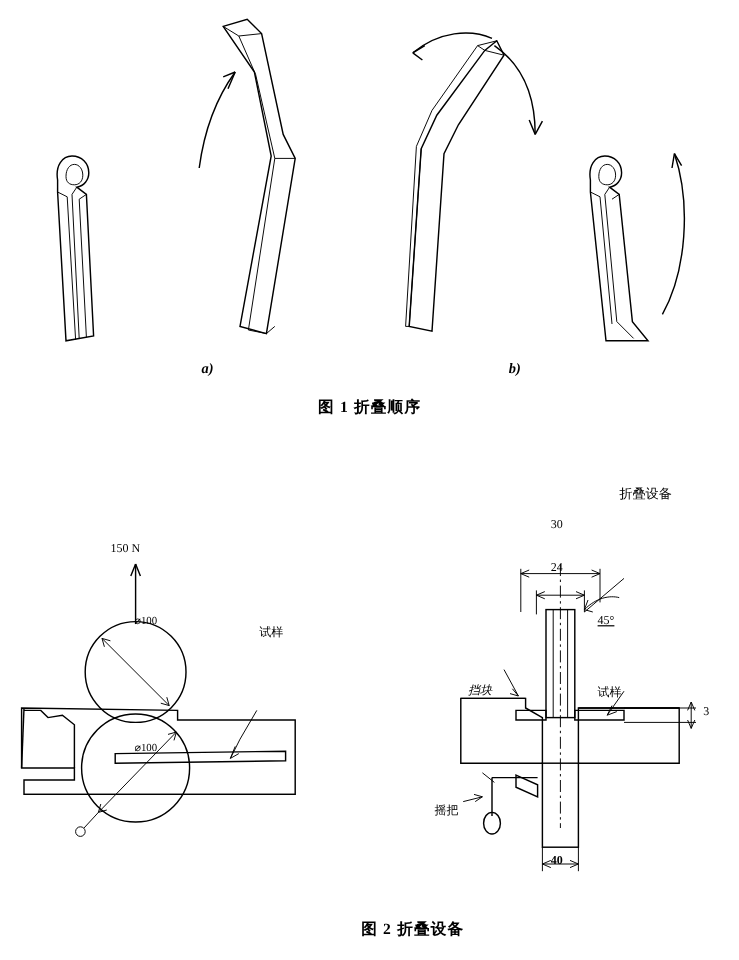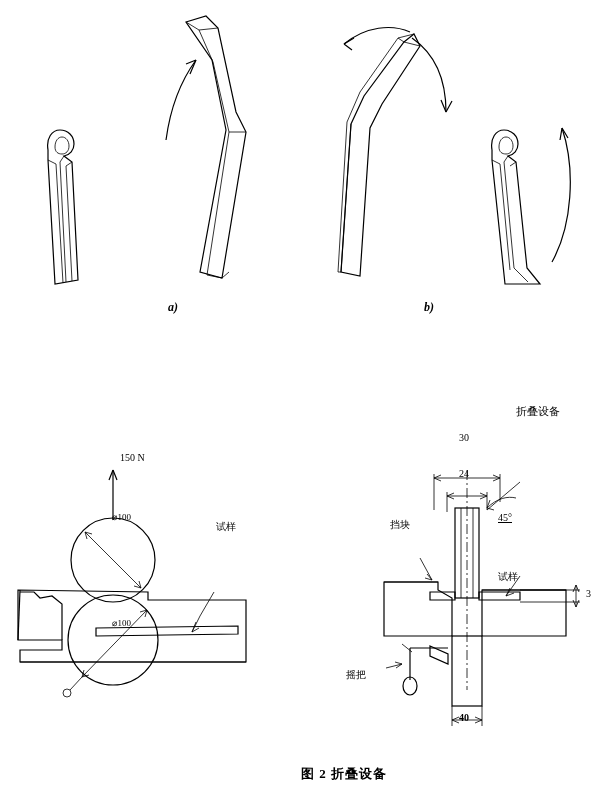--- a/index.html
+++ b/index.html
@@ -115,20 +115,21 @@
 
     <g>
       <path class="ln med" d="M562,128 C576,170 572,226 552,262"></path>
       <path class="ln med" d="M562,128 L560,140 M562,128 L568,138"></path>
     </g>
   </svg>
 
   <div class="sublabel" style="left:168px; top:300px;">a)</div>
   <div class="sublabel" style="left:424px; top:300px;">b)</div>
 
+  <div class="fig-caption" style="top:330px;">图 1  折叠顺序</div>
 
   <div class="unit-note" style="left:516px; top:404px;">折叠设备</div>
 
   <svg width="616" height="330" style="top:440px;">
 
     <defs>
       <pattern id="hatchA" width="6" height="6" patternUnits="userSpaceOnUse" patternTransform="rotate(45)">
         <line x1="0" y1="0" x2="0" y2="6" stroke="#000" stroke-width="0.7"></line>
       </pattern>
       <pattern id="hatchB" width="6" height="6" patternUnits="userSpaceOnUse" patternTransform="rotate(-45)">
@@ -249,29 +250,29 @@
 
     <g>
       <path class="ln thin" d="M452,280 L482,280"></path>
       <path class="ln thin" d="M452,266 L452,286"></path>
       <path class="ln thin" d="M482,266 L482,286"></path>
       <path class="ln thin" d="M452,280 L459,277 M452,280 L459,283"></path>
       <path class="ln thin" d="M482,280 L475,277 M482,280 L475,283"></path>
     </g>
   </svg>
 
-  <div class="annot" style="left:92px; top:452px;margin-left:28px;">150 N</div>
+  <div class="annot" style="left:92px; top:452px;">150 N</div>
   <div class="annot" style="left:112px; top:512px; font-size:9px;">⌀100</div>
   <div class="annot" style="left:112px; top:618px; font-size:9px;">⌀100</div>
   <div class="annot" style="left:216px; top:520px;">试样</div>
 
   <div class="annot" style="left:459px; top:432px;">30</div>
   <div class="annot" style="left:459px; top:468px;">24</div>
   <div class="annot" style="left:498px; top:512px;text-decoration:underline;">45°</div>
   <div class="annot" style="left:586px; top:588px;">3</div>
   <div class="annot" style="left:459px; top:712px;font-weight:bold;">40</div>
-  <div class="annot" style="left:390px; top:518px;">挡块</div>
+  <div class="annot" style="left:390px; top:568px;font-style:italic;">挡块</div>
   <div class="annot" style="left:498px; top:570px;">试样</div>
-  <div class="annot" style="left:346px; top:668px;">摇把</div>
+  <div class="annot" style="left:362px; top:668px;">摇把</div>
 
   <div class="fig-caption" style="top:765px;margin-left:36px;">图 2  折叠设备</div>
 
 </div>
 
 </body></html>

